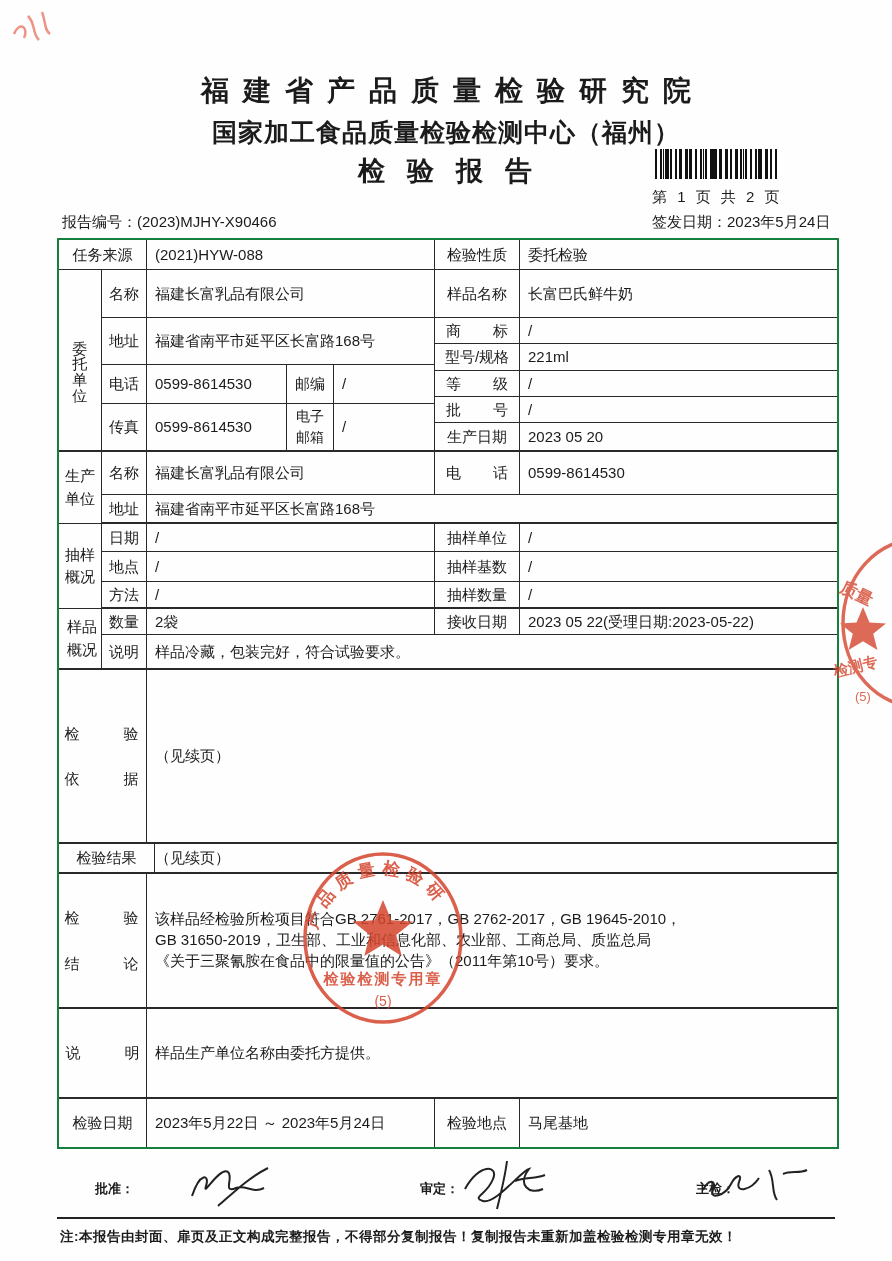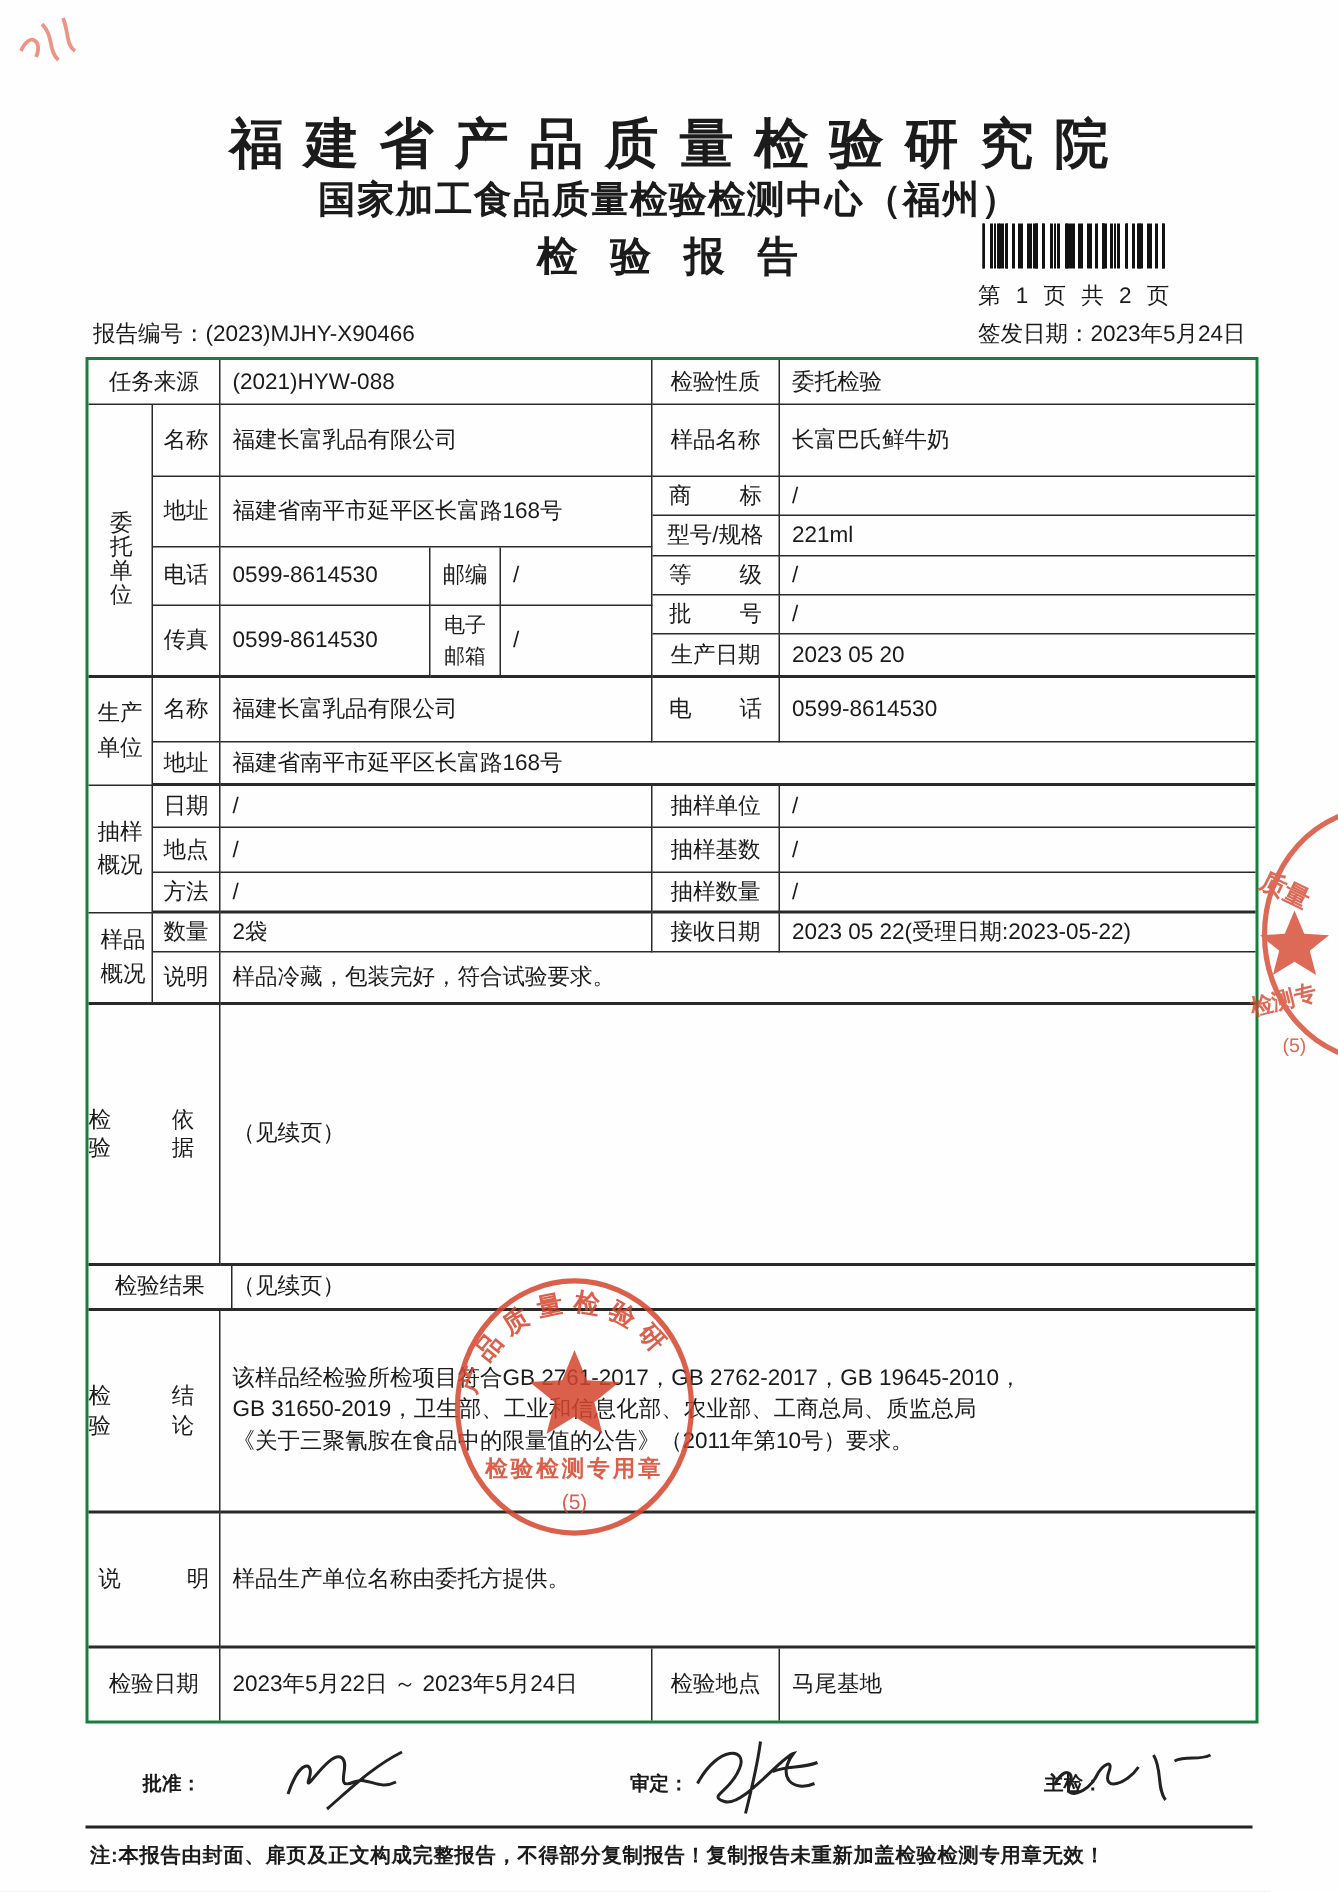--- a/index.html
+++ b/index.html
@@ -1,42 +1,42 @@
 <!DOCTYPE html>
 <html><head>
 <meta charset="utf-8">
 <style>
   html,body{margin:0;padding:0;background:#e8e8e8;}
   .page{position:relative;width:892px;height:1261px;background:#fefefe;
         font-family:"Liberation Sans","DejaVu Sans",sans-serif;color:#1b1b1b;
         overflow:hidden;margin:0 auto;}
   .abs{position:absolute;}
   
-  .inst-title{top:72px;left:0;width:100%;text-align:center;font-size:36px;font-weight:bold;
+  .inst-title{top:72px;left:0;width:100%;text-align:center;font-size:28px;font-weight:bold;
               letter-spacing:14px;text-indent:14px;}
   .center-title{top:116px;left:0;width:100%;text-align:center;font-size:25px;font-weight:bold;
                 letter-spacing:1px;}
   .report-title{top:153px;left:255px;width:380px;text-align:center;font-size:27px;font-weight:bold;
                 letter-spacing:22px;text-indent:22px;}
   .page-info{top:188px;left:652px;font-size:15px;letter-spacing:3px;}
   .meta-line{top:213px;font-size:15px;}
   
   .tbl{position:absolute;left:57px;top:238px;width:778px;height:907px;border:2px solid #15803d;box-sizing:content-box;}
   .c{position:absolute;box-sizing:border-box;display:flex;align-items:center;
      font-size:15px;line-height:1.3;border-right:1px solid #2a2a2a;border-bottom:1px solid #2a2a2a;
      padding:2px 4px 2px 8px;}
   .cc{justify-content:center;padding-left:2px;padding-right:2px;text-align:center;}
   .nbr{border-right:none;}
   .nbb{border-bottom:none;}
   .bb2{border-bottom-width:2px;}
   .vtext{writing-mode:vertical-rl;text-orientation:upright;letter-spacing:16px;font-size:15px;}
   .wrap2{display:block;width:34px;text-align:center;word-break:break-all;line-height:1.5;}
   .spread{display:block;width:62px;text-align:justify;text-align-last:justify;}
   .spreadw{display:block;width:74px;text-align:justify;text-align-last:justify;}
-  .bigcol{justify-content:center;gap:26px;align-items:center;padding-left:0;}
+  .bigcol{flex-direction:column;justify-content:center;gap:26px;align-items:center;padding-left:0;}
   .parline{display:block;}
   .valblock{display:block;}
   
   .barcode{top:149px;left:655px;width:123px;height:30px;
     background:
       repeating-linear-gradient(90deg,#111 0 2px,transparent 2px 5px),
       repeating-linear-gradient(90deg,#111 0 1px,transparent 1px 8px),
       repeating-linear-gradient(90deg,transparent 0 11px,#111 11px 14px,transparent 14px 23px);
     background-color:#fff;}
   .footer-note{top:1228px;left:60px;width:800px;font-size:13.5px;font-weight:bold;letter-spacing:.5px;}

